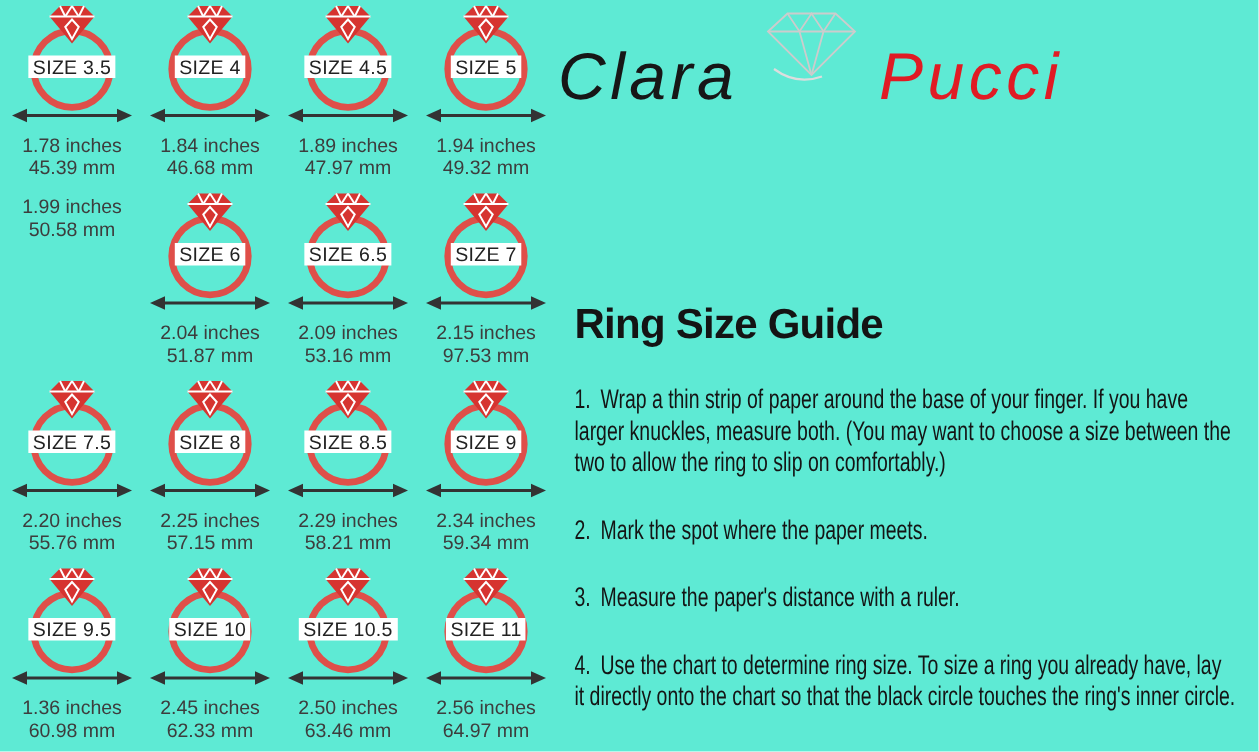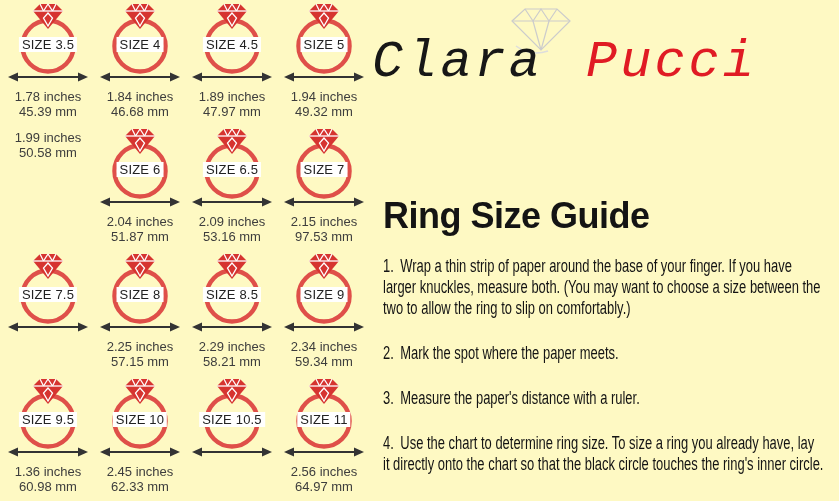--- a/index.html
+++ b/index.html
@@ -4,48 +4,48 @@
 <style>
   html,body{margin:0;padding:0;background:#ffffff;}
   :root{
     --ring-red:#df4f49;
     --diamond-red:#d63430;
     --arrow-dark:#333333;
     --brand-red:#e01b24;
     --text-dark:#141414;
     --measure-gray:#3d3d3d;
   }
-  .canvas{position:relative;width:839px;height:501px;background:#fef9c3;overflow:hidden;
+  .canvas{position:relative;width:839px;height:501px;background:#5eead4;overflow:hidden;
           font-family:"Liberation Sans",sans-serif;}
 
   
   .ring-grid{position:absolute;left:2px;top:2px;width:368px;
              display:grid;grid-template-columns:repeat(4,92px);grid-auto-rows:125px;}
   .ring-cell{display:flex;flex-direction:column;align-items:center;}
   .ring-art{position:relative;width:92px;height:84px;}
   .ring-art svg{display:block;}
   .size-label{position:absolute;top:35px;left:50%;transform:translateX(-50%);
               background:#ffffff;padding:0 3px;font-size:13px;letter-spacing:.2px;
               color:#222;white-space:nowrap;z-index:2;}
   .measure{margin-top:3px;text-align:center;font-size:13px;line-height:15px;
            color:var(--measure-gray);}
   .inches,.mm{display:block;}
 
   
   .logo{position:absolute;left:370px;top:8px;width:462px;height:92px;}
   .logo-diamond{position:absolute;left:138px;top:-2px;z-index:1;}
   .logo-first,.logo-second{position:absolute;top:10px;z-index:2;
-    font-family:Liberation Mono, monospace;font-style:italic;font-size:52px;line-height:68px;
-    letter-spacing:3px;margin-top:11px;}
+    font-family:Liberation Sans, sans-serif;font-style:italic;font-size:44px;line-height:68px;
+    letter-spacing:3px;}
   .logo-first{left:2px;color:#171717;}
   .logo-second{left:216px;color:var(--brand-red);}
 
   
   .guide-title{position:absolute;left:383px;top:196px;margin:0;
-    font-family:"Liberation Sans",sans-serif;font-weight:700;font-size:36px;line-height:40px;
+    font-family:"Liberation Sans",sans-serif;font-weight:700;font-size:28px;line-height:40px;
     letter-spacing:-.5px;color:var(--text-dark);}
   .steps{position:absolute;left:383px;top:256px;width:612px;
     transform:scaleX(.72);transform-origin:left top;
     font-size:18px;line-height:21px;color:var(--text-dark);}
   .step{margin:0 0 24px 0;}
   .step .num{margin-right:9px;}
 </style>
 </head>
 <body>
 
@@ -278,20 +278,24 @@
             </g>
           </g>
           <g fill="#333333" stroke="#333333">
             <line x1="14" y1="75" x2="78" y2="75" stroke-width="2"></line>
             <polygon points="6,75 16,70.5 16,79.5" stroke="none"></polygon>
             <polygon points="86,75 76,70.5 76,79.5" stroke="none"></polygon>
           </g>
         </svg>
         <span class="size-label">SIZE 7.5</span>
       </div>
+      <div class="measure">
+        <span class="inches">2.20 inches</span>
+        <span class="mm">55.76 mm</span>
+      </div>
     </div>
 
     <div class="ring-cell">
       <div class="ring-art">
         <svg width="92" height="84" viewBox="0 0 92 84">
           <circle cx="46" cy="44" r="25.5" fill="none" stroke="#df4f49" stroke-width="4.5"></circle>
           <g transform="translate(46,0)">
             <polygon points="-15,9 -8,2 8,2 15,9 0,27" fill="#d63430"></polygon>
             <g stroke="#ffffff" stroke-width="1.3" fill="none">
               <line x1="-15" y1="9" x2="15" y2="9"></line>
@@ -447,20 +451,24 @@
               <polygon points="0,11 -4.5,16 0,24 4.5,16"></polygon>
             </g>
           </g>
           <g fill="#333333" stroke="#333333">
             <line x1="14" y1="75" x2="78" y2="75" stroke-width="2"></line>
             <polygon points="6,75 16,70.5 16,79.5" stroke="none"></polygon>
             <polygon points="86,75 76,70.5 76,79.5" stroke="none"></polygon>
           </g>
         </svg>
         <span class="size-label">SIZE 10.5</span>
+      </div>
+      <div class="measure">
+        <span class="inches">2.50 inches</span>
+        <span class="mm">63.46 mm</span>
       </div>
     </div>
 
     <div class="ring-cell">
       <div class="ring-art">
         <svg width="92" height="84" viewBox="0 0 92 84">
           <circle cx="46" cy="44" r="25.5" fill="none" stroke="#df4f49" stroke-width="4.5"></circle>
           <g transform="translate(46,0)">
             <polygon points="-15,9 -8,2 8,2 15,9 0,27" fill="#d63430"></polygon>
             <g stroke="#ffffff" stroke-width="1.3" fill="none">

